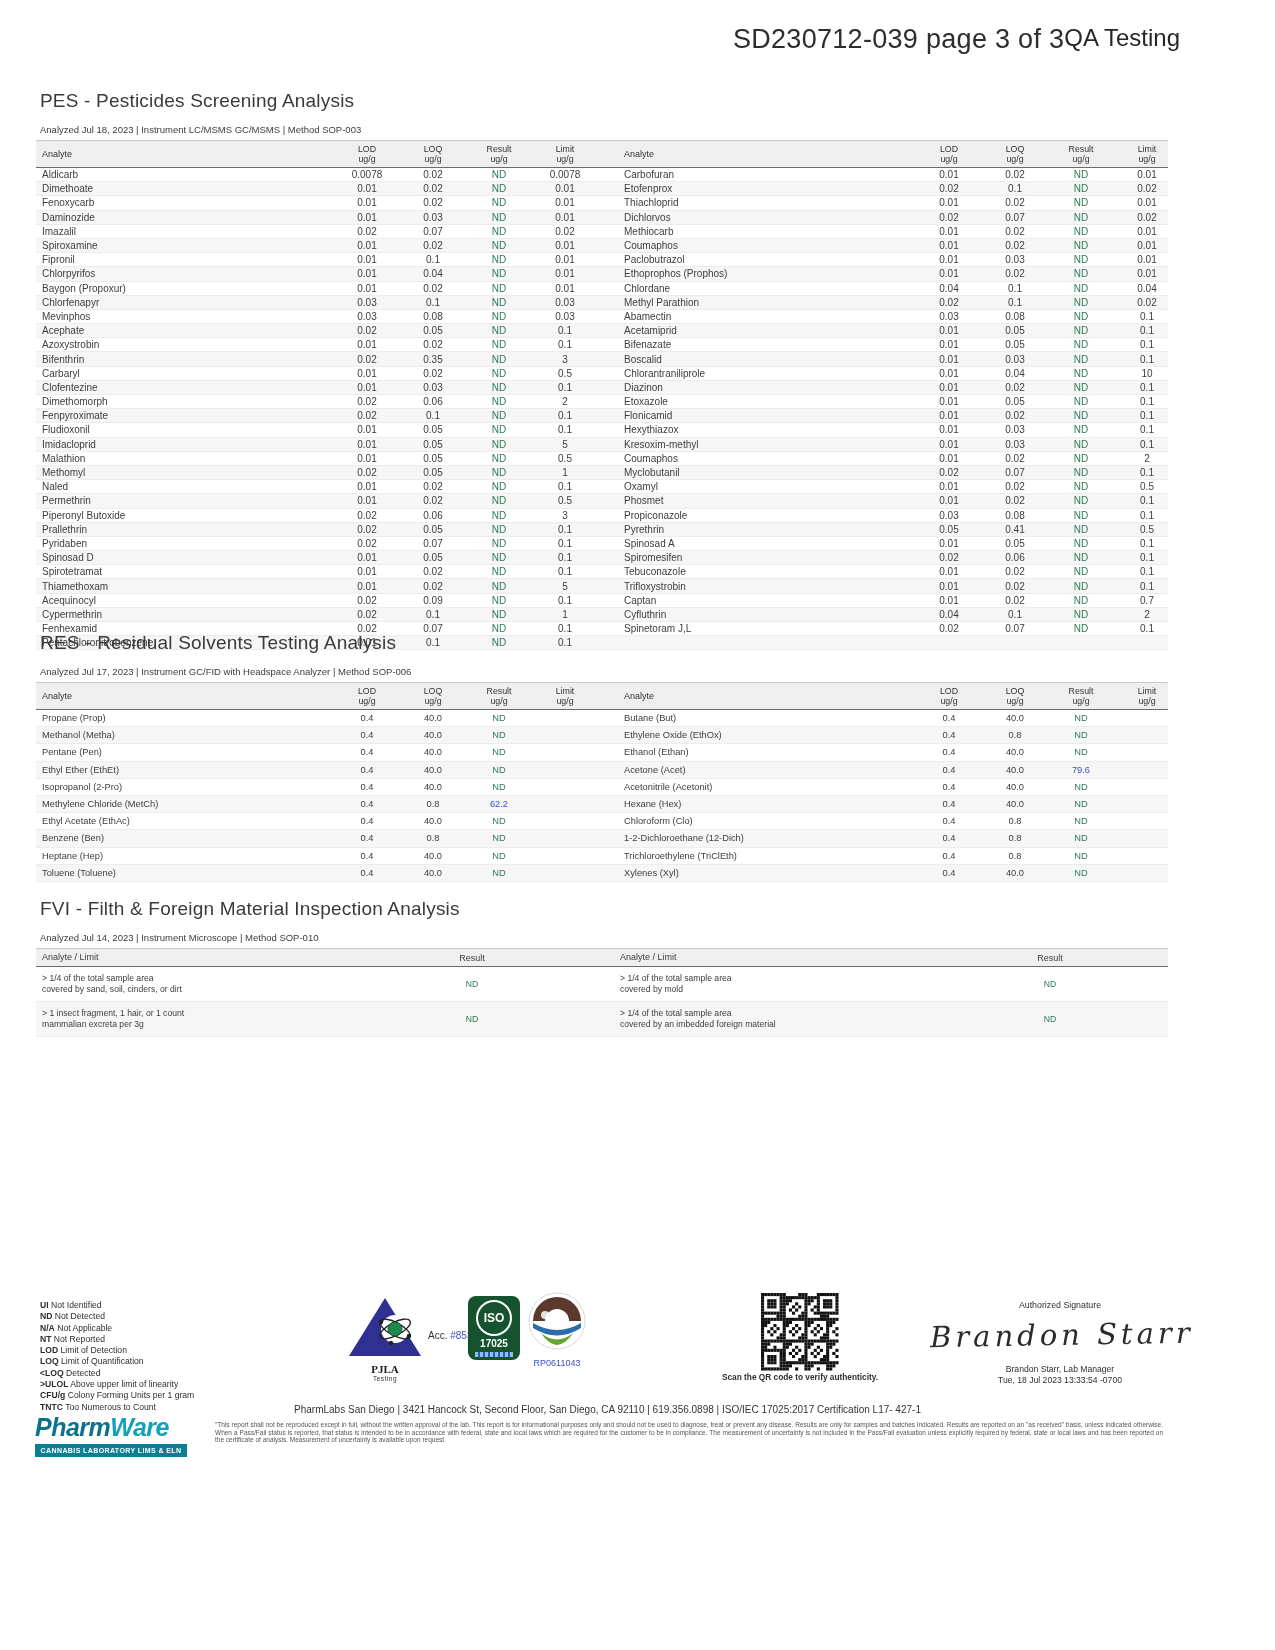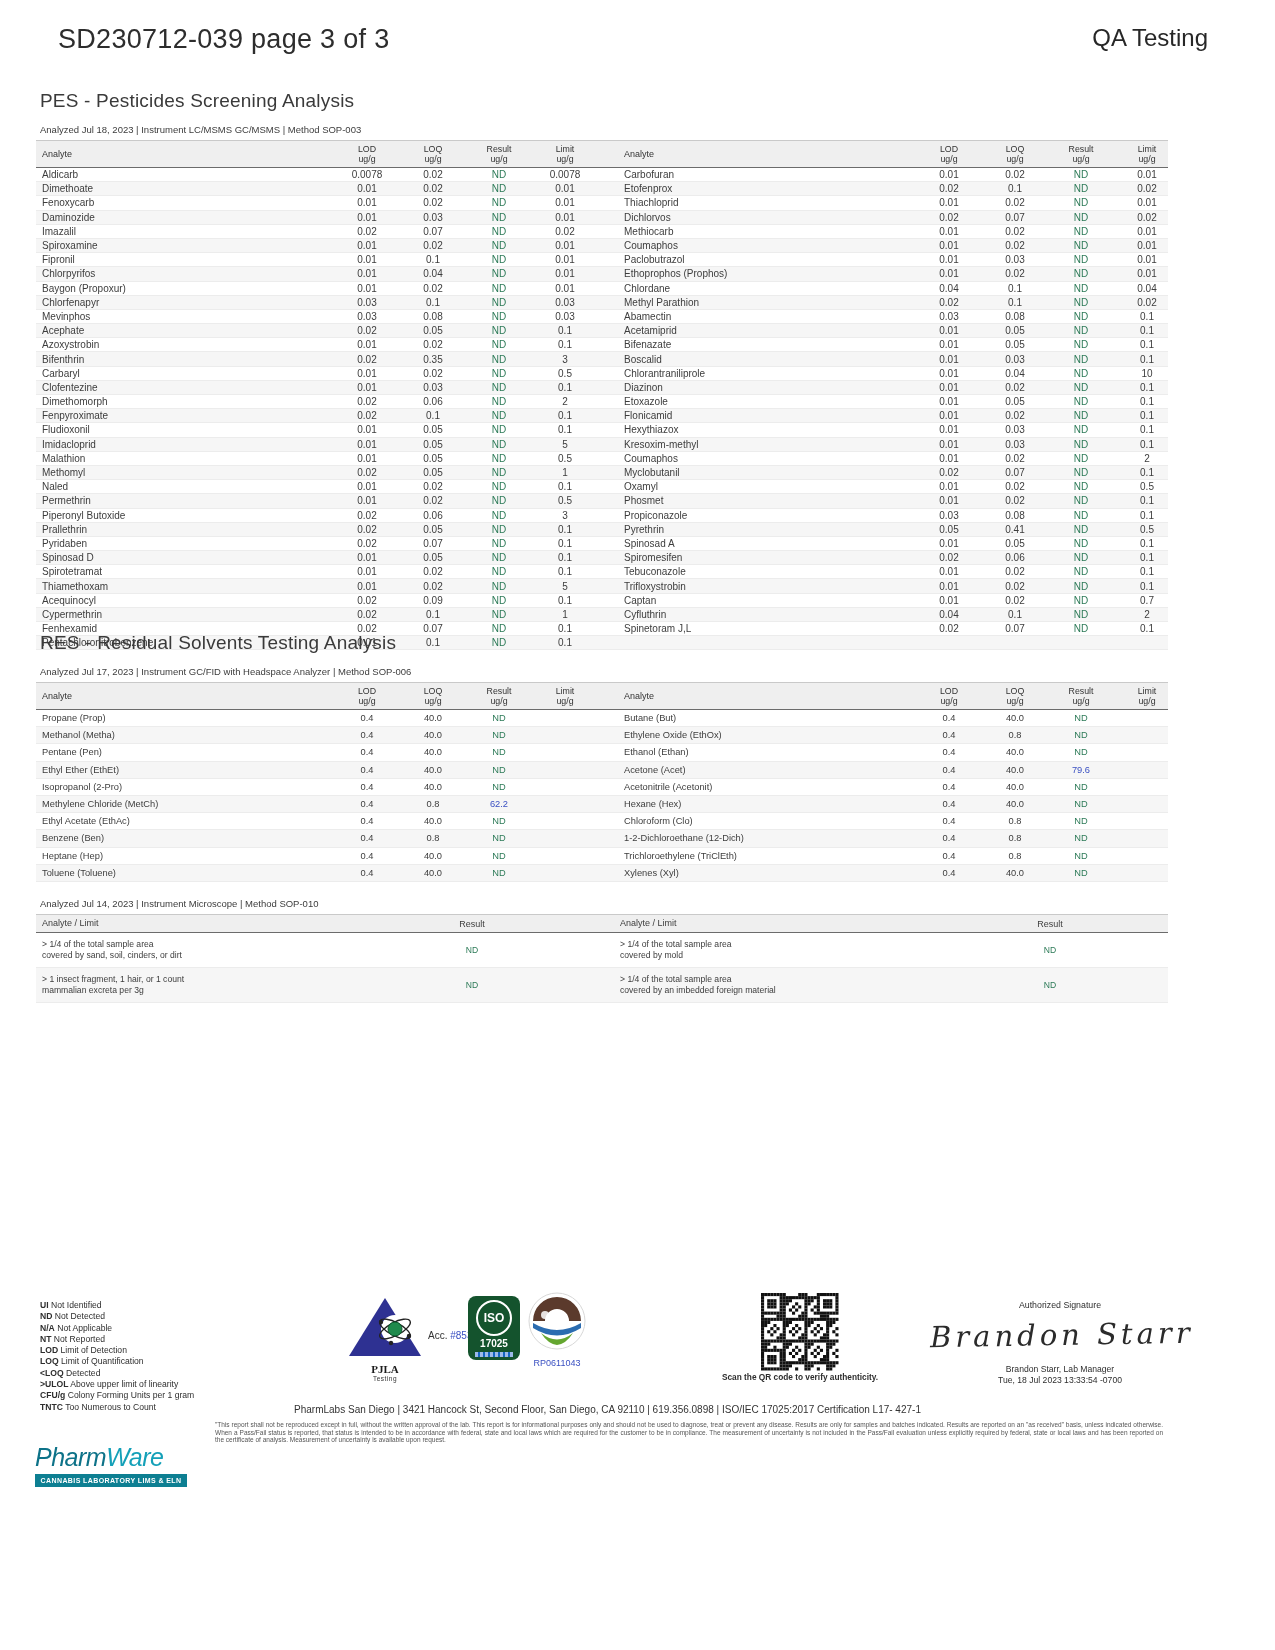--- a/index.html
+++ b/index.html
@@ -1,21 +1,21 @@
 <!DOCTYPE html>
 <html><head>
 <meta charset="utf-8">
 <style>
   html,body{margin:0;padding:0;background:#888;}
   .page{position:relative;width:1275px;height:1650px;background:#ffffff;
         font-family:"Liberation Sans",sans-serif;color:#3d3d3d;overflow:hidden;margin:0 auto;}
 
   
   .doc-header{position:absolute;top:24px;left:30px;width:1150px;display:flex;
-              justify-content:space-between;align-items:flex-start;margin-left:28px;}
+              justify-content:flex-end;align-items:flex-start;}
   .doc-title{font-size:27px;color:#2d2d2d;letter-spacing:.3px;}
   .doc-qa{font-size:24px;color:#272727;}
 
   
   .section{position:absolute;left:36px;width:1132px;}
   .sec-title{font-size:19px;font-weight:400;color:#3a3a3a;margin:0 0 12px 4px;letter-spacing:.2px;}
   .sec-meta{font-size:9.5px;color:#3c3c3c;margin:0 0 5px 4px;}
 
   
   .thead{display:flex;background:#efefef;border-top:1px solid #c9c9c9;border-bottom:1px solid #6b6b6b;
@@ -68,21 +68,21 @@
   .sig-label{font-size:8.8px;color:#2e2e2e;}
   .sig-script{font-family:"DejaVu Serif",serif;font-style:italic;font-size:29px;color:#2b2b2b;
               letter-spacing:4px;margin-top:8px;white-space:nowrap;transform:rotate(-1deg);}
   .sig-name{font-size:8.6px;color:#2e2e2e;margin-top:12px;}
   .sig-date{font-size:8.6px;color:#2e2e2e;margin-top:1px;}
 
   .address{position:absolute;left:0;top:1404px;width:1215px;text-align:center;font-size:10px;color:#333;}
   .disclaimer{position:absolute;left:215px;top:1421px;width:948px;font-size:6.5px;line-height:7.6px;
               color:#555;text-align:justify;}
   .brand{position:absolute;left:35px;top:1413px;width:152px;}
-  .brand-name{font-size:25px;font-weight:normal;color:#0d7288;font-style:italic;letter-spacing:-.5px;white-space:nowrap;margin-top:30px;}
+  .brand-name{font-size:25px;font-weight:bold;color:#0d7288;font-style:italic;letter-spacing:-.5px;white-space:nowrap;}
   .brand-name .w{color:#14a0b8;}
   .brand-bar{margin-top:2px;background:#0d7f92;color:#fff;font-size:7px;font-weight:bold;
              letter-spacing:.4px;text-align:center;padding:3px 2px;white-space:nowrap;}
 </style>
 </head>
 <body>
 
 <div class="page">
 
   <div class="doc-header">
@@ -928,20 +928,21 @@
             <div class="cn">0.4</div>
             <div class="cn">40.0</div>
             <div class="cn nd">ND</div>
             <div class="cn"></div>
           </div>
         </div>
       </div>
   </div>
 
   <div class="section" style="top:898px;">
+    <div class="sec-title">FVI - Filth &amp; Foreign Material Inspection Analysis</div>
     <div class="sec-meta">Analyzed Jul 14, 2023   |   Instrument Microscope   | Method  SOP-010</div>
     <div class="thead">
       <div class="fa" style="font-size:9px;">Analyte / Limit</div>
       <div class="fr" style="font-size:9px;">Result</div>
       <div class="fgap"></div>
       <div class="fa" style="font-size:9px;">Analyte / Limit</div>
       <div class="fr" style="font-size:9px;">Result</div>
       <div class="ffill"></div>
     </div>
     <div id="fvi-body" class="fvi-rows">

